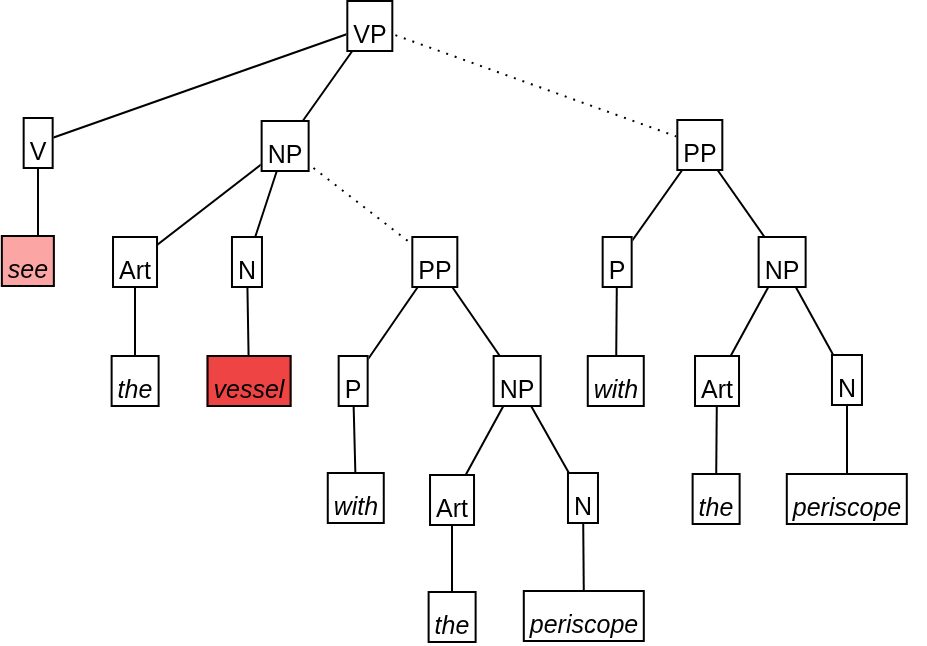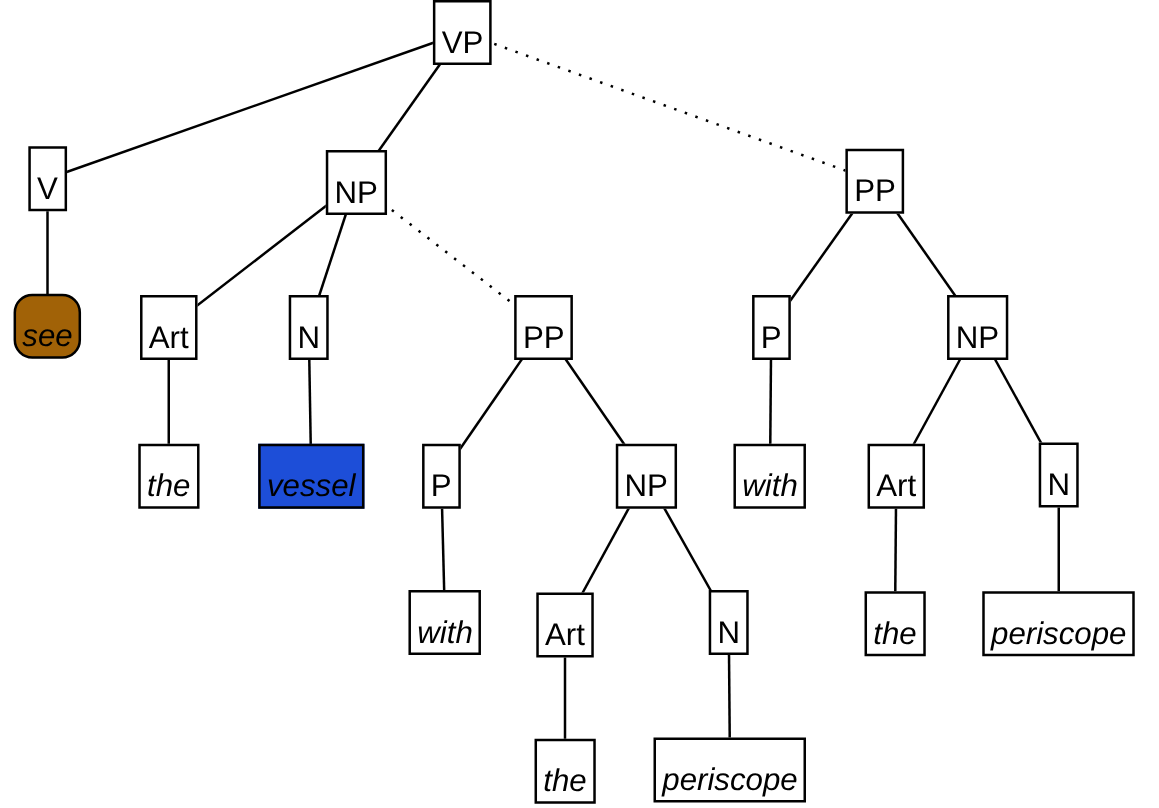--- a/index.html
+++ b/index.html
@@ -66,28 +66,28 @@
       <line x1="782" y1="262" x2="717" y2="381" stroke="#000000" stroke-width="2"></line>
       <line x1="782" y1="262" x2="847" y2="380" stroke="#000000" stroke-width="2"></line>
       <line x1="717" y1="381" x2="716" y2="499" stroke="#000000" stroke-width="2"></line>
       <line x1="847" y1="380" x2="847" y2="499" stroke="#000000" stroke-width="2"></line>
     </svg>
 
 <div class="node" style="left: 370px; top: 26px; border-color: rgb(0, 0, 0); background: rgb(255, 255, 255); color: rgb(0, 0, 0);">VP</div>
     <div class="node" style="left: 38px; top: 143px; border-color: rgb(0, 0, 0); background: rgb(255, 255, 255); color: rgb(0, 0, 0);">V</div>
     <div class="node" style="left: 285px; top: 146px; border-color: rgb(0, 0, 0); background: rgb(255, 255, 255); color: rgb(0, 0, 0);">NP</div>
     <div class="node" style="left: 700px; top: 145px; border-color: rgb(0, 0, 0); background: rgb(255, 255, 255); color: rgb(0, 0, 0);">PP</div>
-    <div class="node word" style="left: 38px; top: 261px; border-color: rgb(0, 0, 0); background: #a16207; color: rgb(0, 0, 0); border-radius: 15px;">see</div>
+    <div class="node word" style="left: 28px; top: 261px; border-color: rgb(0, 0, 0); background: #fca5a5; color: rgb(0, 0, 0);">see</div>
     <div class="node" style="left: 135px; top: 262px; border-color: rgb(0, 0, 0); background: rgb(255, 255, 255); color: rgb(0, 0, 0);">Art</div>
     <div class="node" style="left: 247px; top: 262px; border-color: rgb(0, 0, 0); background: rgb(255, 255, 255); color: rgb(0, 0, 0);">N</div>
     <div class="node" style="left: 435px; top: 262px; border-color: rgb(0, 0, 0); background: rgb(255, 255, 255); color: rgb(0, 0, 0);">PP</div>
     <div class="node" style="left: 617px; top: 262px; border-color: rgb(0, 0, 0); background: rgb(255, 255, 255); color: rgb(0, 0, 0);">P</div>
     <div class="node" style="left: 782px; top: 262px; border-color: rgb(0, 0, 0); background: rgb(255, 255, 255); color: rgb(0, 0, 0);">NP</div>
     <div class="node word" style="left: 135px; top: 381px; border-color: rgb(0, 0, 0); background: rgb(255, 255, 255); color: rgb(0, 0, 0);">the</div>
-    <div class="node word" style="left: 249px; top: 381px; border-color: rgb(0, 0, 0); background: #1d4ed8; color: rgb(0, 0, 0);">vessel</div>
+    <div class="node word" style="left: 249px; top: 381px; border-color: rgb(0, 0, 0); background: #ef4444; color: rgb(0, 0, 0);">vessel</div>
     <div class="node" style="left: 353px; top: 381px; border-color: rgb(0, 0, 0); background: rgb(255, 255, 255); color: rgb(0, 0, 0);">P</div>
     <div class="node" style="left: 517px; top: 381px; border-color: rgb(0, 0, 0); background: rgb(255, 255, 255); color: rgb(0, 0, 0);">NP</div>
     <div class="node word" style="left: 616px; top: 381px; border-color: rgb(0, 0, 0); background: rgb(255, 255, 255); color: rgb(0, 0, 0);">with</div>
     <div class="node" style="left: 717px; top: 381px; border-color: rgb(0, 0, 0); background: rgb(255, 255, 255); color: rgb(0, 0, 0);">Art</div>
     <div class="node" style="left: 847px; top: 380px; border-color: rgb(0, 0, 0); background: rgb(255, 255, 255); color: rgb(0, 0, 0);">N</div>
     <div class="node word" style="left: 356px; top: 498px; border-color: rgb(0, 0, 0); background: rgb(255, 255, 255); color: rgb(0, 0, 0);">with</div>
     <div class="node" style="left: 452px; top: 500px; border-color: rgb(0, 0, 0); background: rgb(255, 255, 255); color: rgb(0, 0, 0);">Art</div>
     <div class="node" style="left: 583px; top: 498px; border-color: rgb(0, 0, 0); background: rgb(255, 255, 255); color: rgb(0, 0, 0);">N</div>
     <div class="node word" style="left: 716px; top: 499px; border-color: rgb(0, 0, 0); background: rgb(255, 255, 255); color: rgb(0, 0, 0);">the</div>
     <div class="node word" style="left: 847px; top: 499px; border-color: rgb(0, 0, 0); background: rgb(255, 255, 255); color: rgb(0, 0, 0);">periscope</div>

